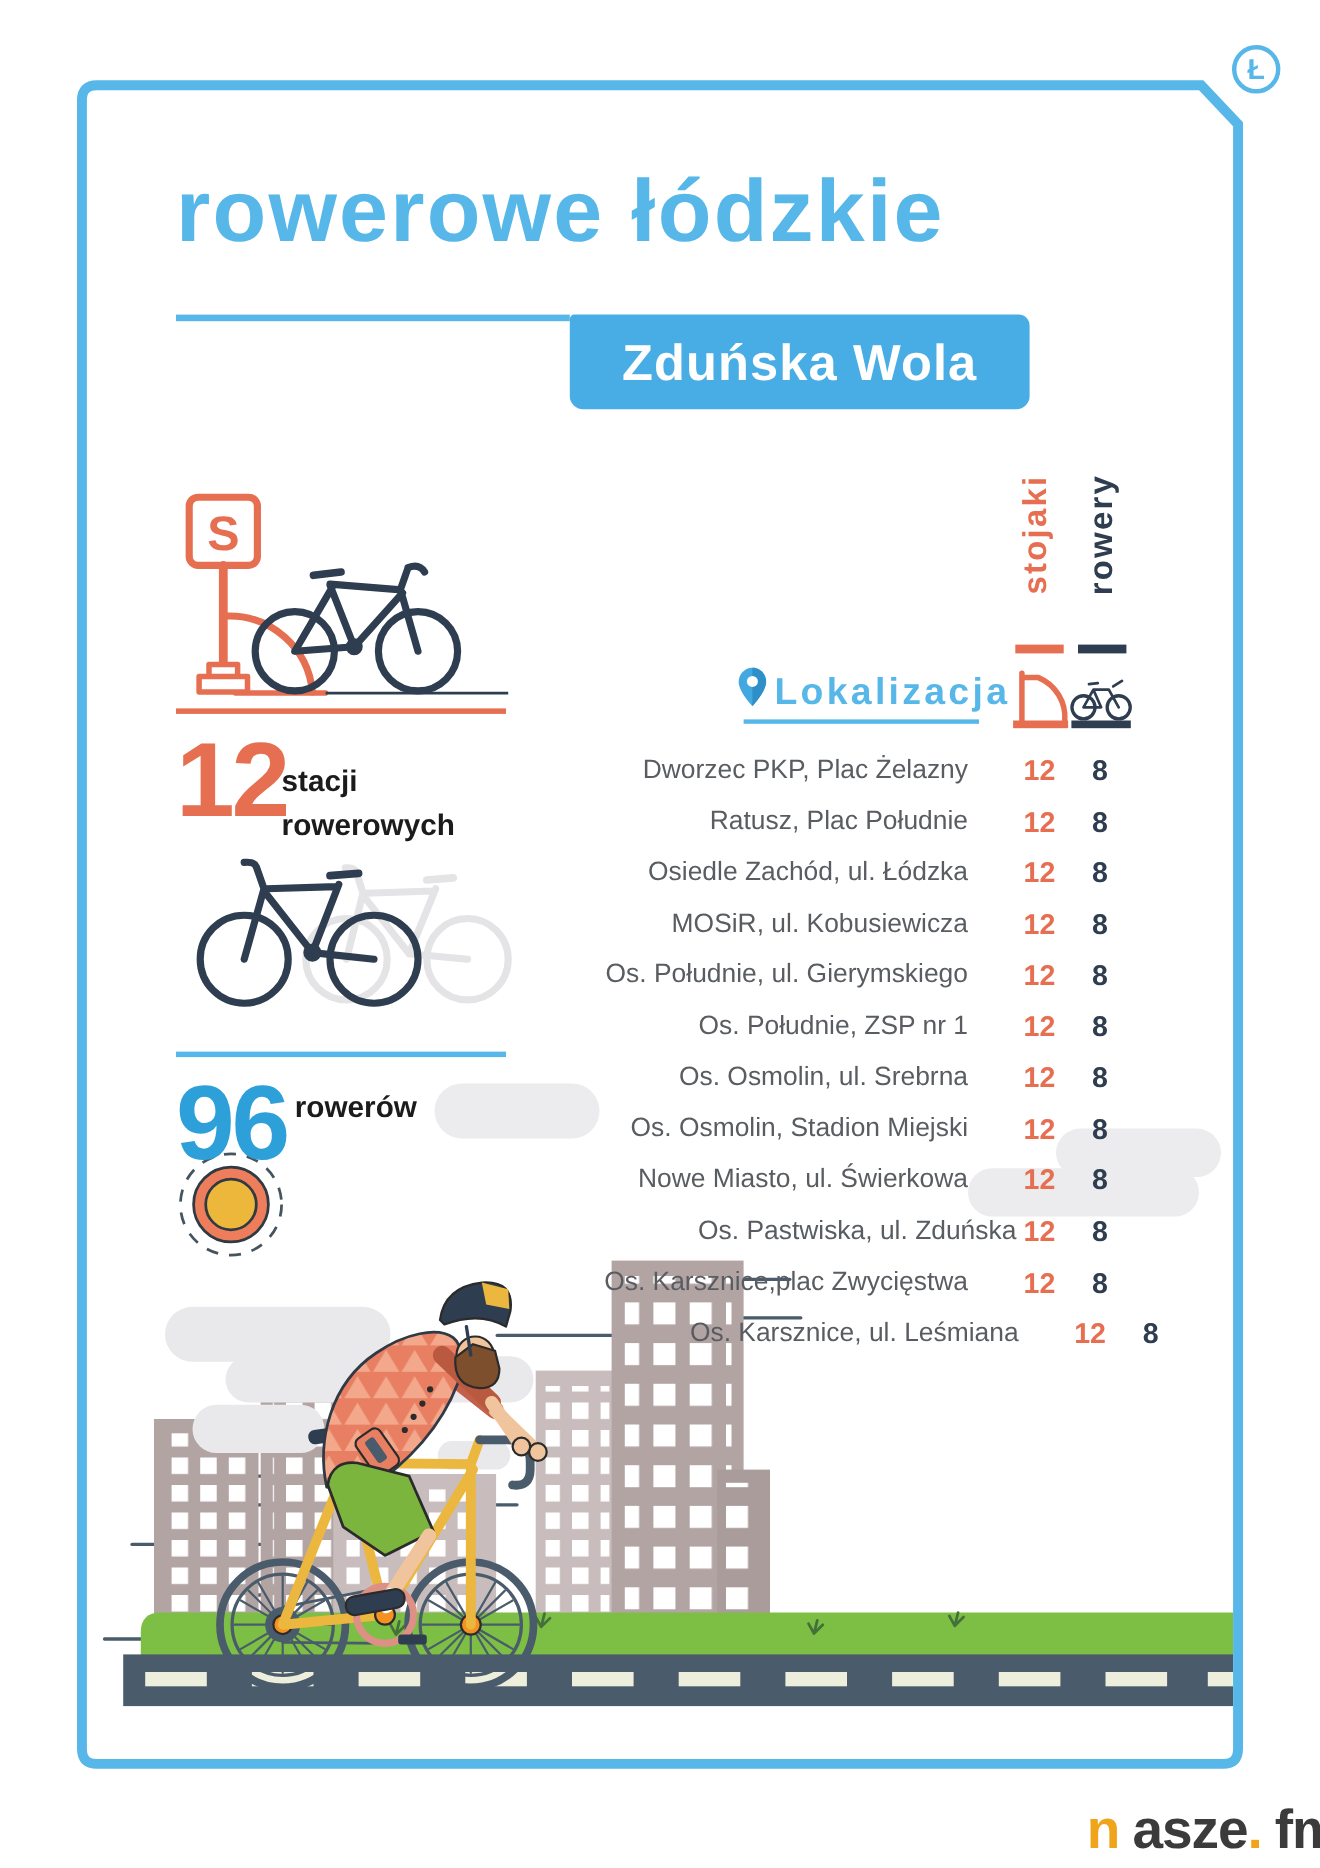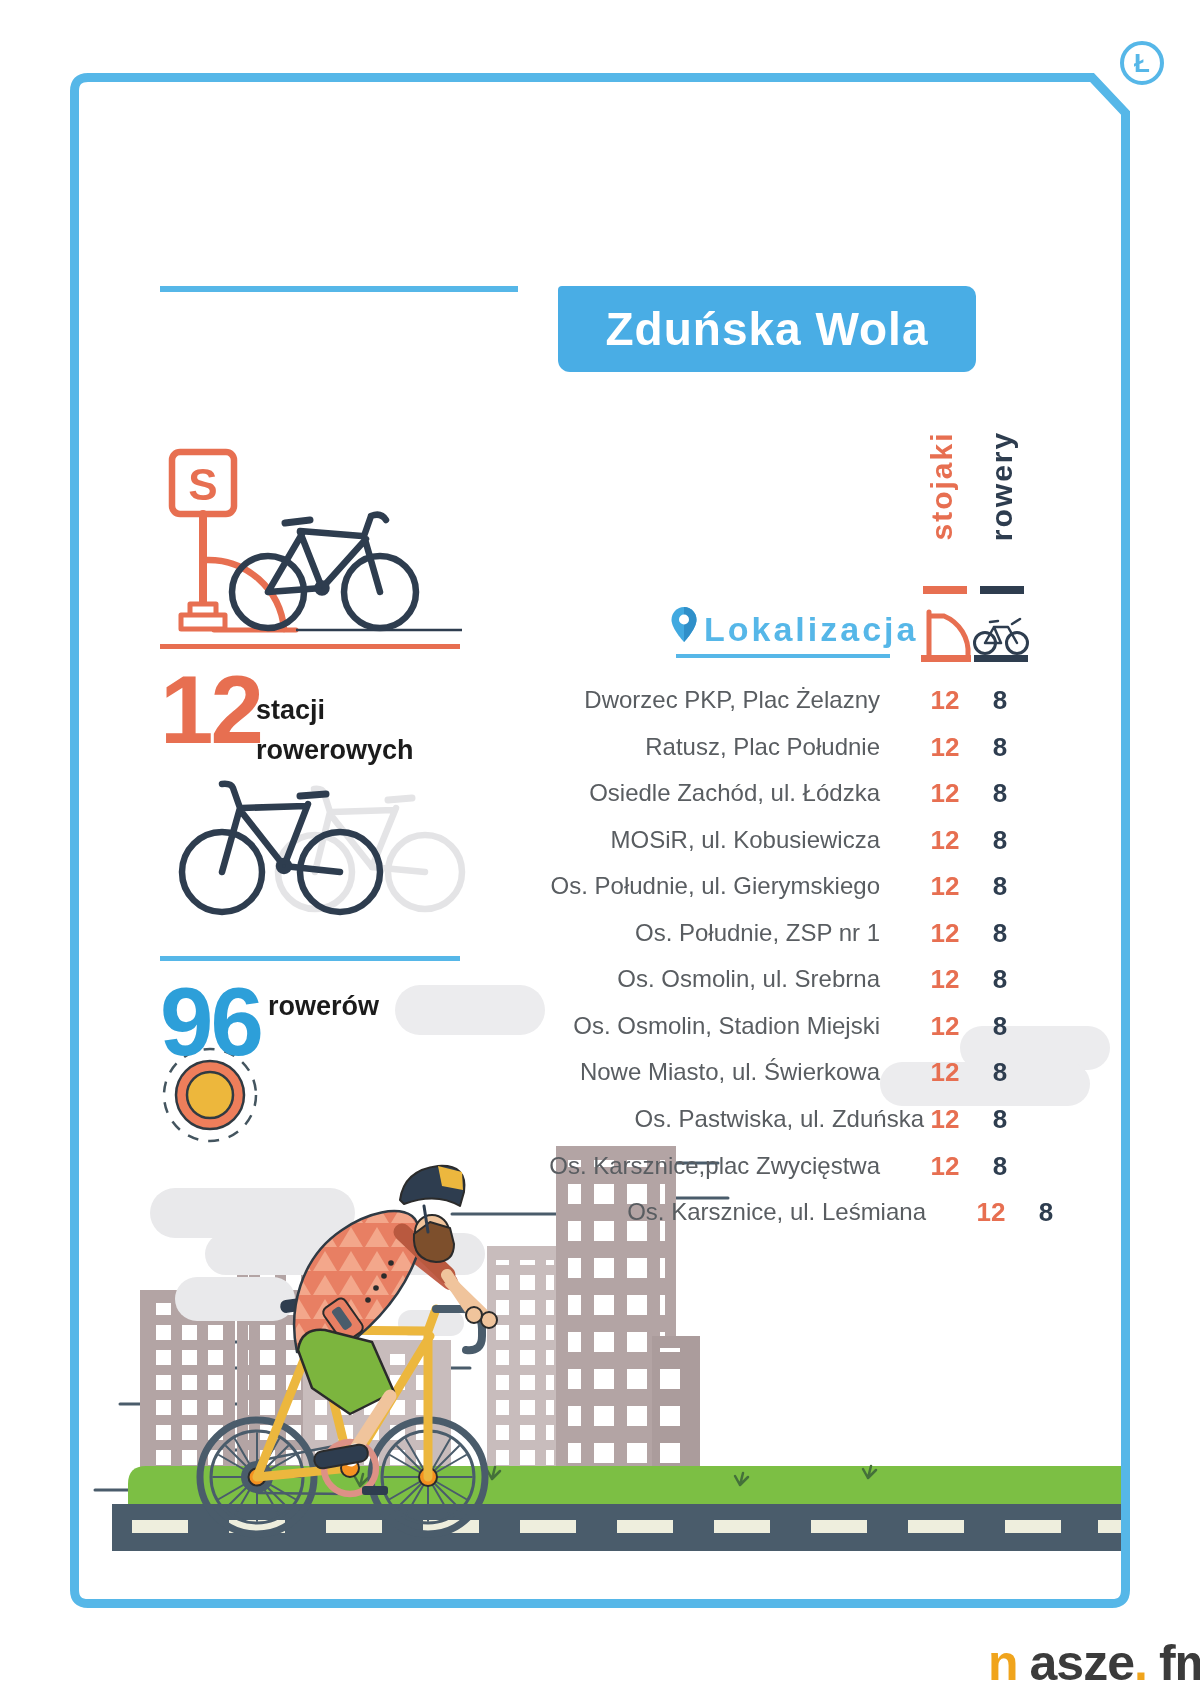--- a/index.html
+++ b/index.html
@@ -3,21 +3,21 @@
 <meta charset="utf-8">
 <style>
   html,body{margin:0;padding:0;background:#fff;}
   body{font-family:"Liberation Sans",sans-serif;}
   .page{position:relative;width:1200px;height:1698px;background:#ffffff;overflow:hidden;}
   .abs{position:absolute;}
   
   .title{left:160px;top:146px;font-size:80px;font-weight:bold;color:#56b7e8;letter-spacing:2px;z-index:2;}
   .title-line{left:160px;top:286px;width:358px;height:6px;background:#56b7e8;z-index:2;}
   .banner{left:518px;top:286px;width:418px;height:86px;background:#49ade5;border-radius:4px 10px 12px 12px;z-index:2;
-          display:flex;align-items:center;justify-content:center;color:#fff;font-size:46px;font-weight:bold;letter-spacing:1px;margin-left:40px;}
+          display:flex;align-items:center;justify-content:center;color:#fff;font-size:46px;font-weight:bold;letter-spacing:1px;}
   .badge{left:1120px;top:41px;width:44px;height:44px;border:4px solid #56b7e8;border-radius:50%;box-sizing:border-box;z-index:5;
          display:flex;align-items:center;justify-content:center;color:#56b7e8;font-size:26px;font-weight:bold;}
   
   .sep-orange{left:160px;top:644px;width:300px;height:5px;background:#e76f51;z-index:2;}
   .sep-blue{left:160px;top:956px;width:300px;height:5px;background:#56b7e8;z-index:2;}
   .big-num{font-size:96px;font-weight:bold;letter-spacing:-3px;z-index:2;line-height:100px;}
   .num-orange{left:160px;top:660px;color:#e76f51;}
   .num-blue{left:160px;top:972px;color:#2d9fd9;}
   .stat-label{font-size:27px;font-weight:bold;color:#1b1b1b;line-height:40px;z-index:2;}
   .lbl-stations{left:256px;top:690px;}
@@ -202,20 +202,21 @@
       <circle cx="474" cy="1315" r="8" fill="#f0c49c" stroke="#2b2b2b" stroke-width="2"></circle>
 
       <circle cx="432" cy="1232" r="17" fill="#f0c49c" stroke="#2b2b2b" stroke-width="2"></circle>
       <path d="M414 1234 Q412 1260 436 1262 Q454 1262 454 1244 L450 1228 L430 1222 Z" fill="#7d4f2c" stroke="#2b2b2b" stroke-width="2"></path>
       <path d="M400 1200 Q404 1170 438 1166 Q468 1164 464 1192 L460 1206 Q436 1192 404 1204 Z" fill="#2e3d4f" stroke="#2b2b2b" stroke-width="2"></path>
       <polygon points="438,1166 462,1172 463,1190 442,1186" fill="#ecb73e"></polygon>
       <line x1="424" y1="1206" x2="428" y2="1232" stroke="#2e3d4f" stroke-width="3"></line>
     </g>
   </svg>
 
+  <div class="abs title">rowerowe łódzkie</div>
   <div class="abs title-line"></div>
   <div class="abs banner">Zduńska Wola</div>
   <div class="abs badge">
     <span>Ł</span>
   </div>
 
   <svg class="abs z2" style="left:150px;top:415px;" width="320" height="225" viewBox="150 415 320 225">
     <g fill="none" stroke="#e76f51" stroke-linecap="round" stroke-linejoin="round">
       <rect x="172" y="452" width="62" height="62" rx="8" stroke-width="6.5" fill="#ffffff"></rect>
       <line x1="203" y1="514" x2="203" y2="606" stroke-width="8"></line>

